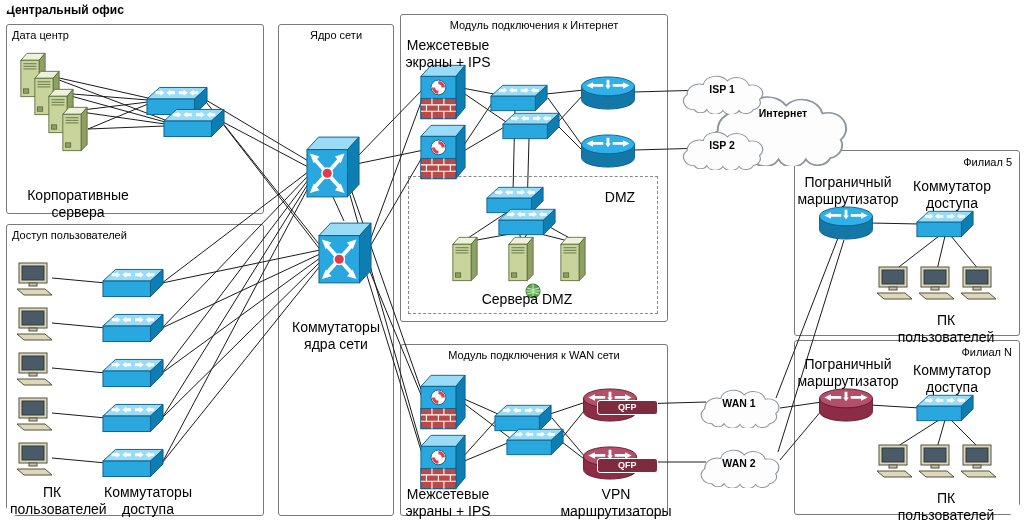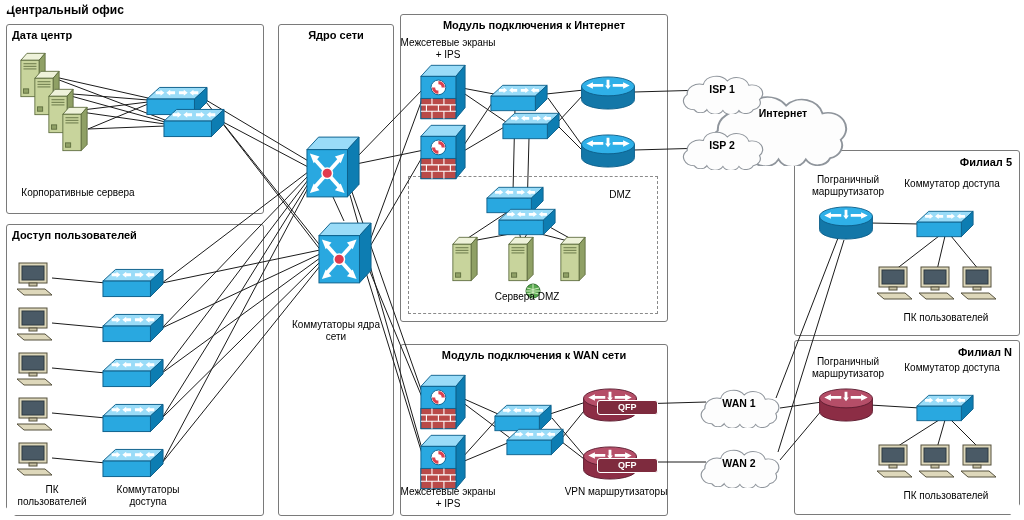--- a/index.html
+++ b/index.html
@@ -2,22 +2,22 @@
 <html><head>
 <meta charset="utf-8">
 <style>
   * { margin:0; padding:0; box-sizing:border-box; }
   html,body { background:#fff; }
   body { font-family:"Liberation Sans", sans-serif; color:#000; }
   .stage { position:relative; width:1024px; height:520px; background:#fff; overflow:hidden;border-radius:31px; }
   .box { position:absolute; border:1px solid #7a7a7a; border-radius:3px; background:transparent; z-index:1; }
   .box.dashed { border-style:dashed; border-color:#8a8a8a; border-radius:0; }
   svg.layer { position:absolute; left:0; top:0; z-index:2; }
-  .lbl { position:absolute; z-index:3; font-size:10px; line-height:1.18; text-align:center; color:#000; }
-  .lbl.bold { font-weight:bold; font-size:11px; }
+  .lbl { position:absolute; z-index:3; font-size:14px; line-height:1.18; text-align:center; color:#000; }
+  .lbl.bold { font-weight:normal; font-size:11px; }
   .lbl.left { text-align:right; }
   .lbl.right { text-align:right; }
   .lbl.page-title { font-size:12px; font-weight:bold; text-align:left; }
   .lbl.cloud-lbl { font-weight:bold; font-size:10.5px; }
   .qfp { position:absolute; z-index:4; background:#7e2b3e; border:1px solid #fff; color:#fff;
          font-size:9px; font-weight:bold; padding:0 20px; border-radius:3px; line-height:13px; text-align:center; }
 </style>
 </head>
 <body>
 

